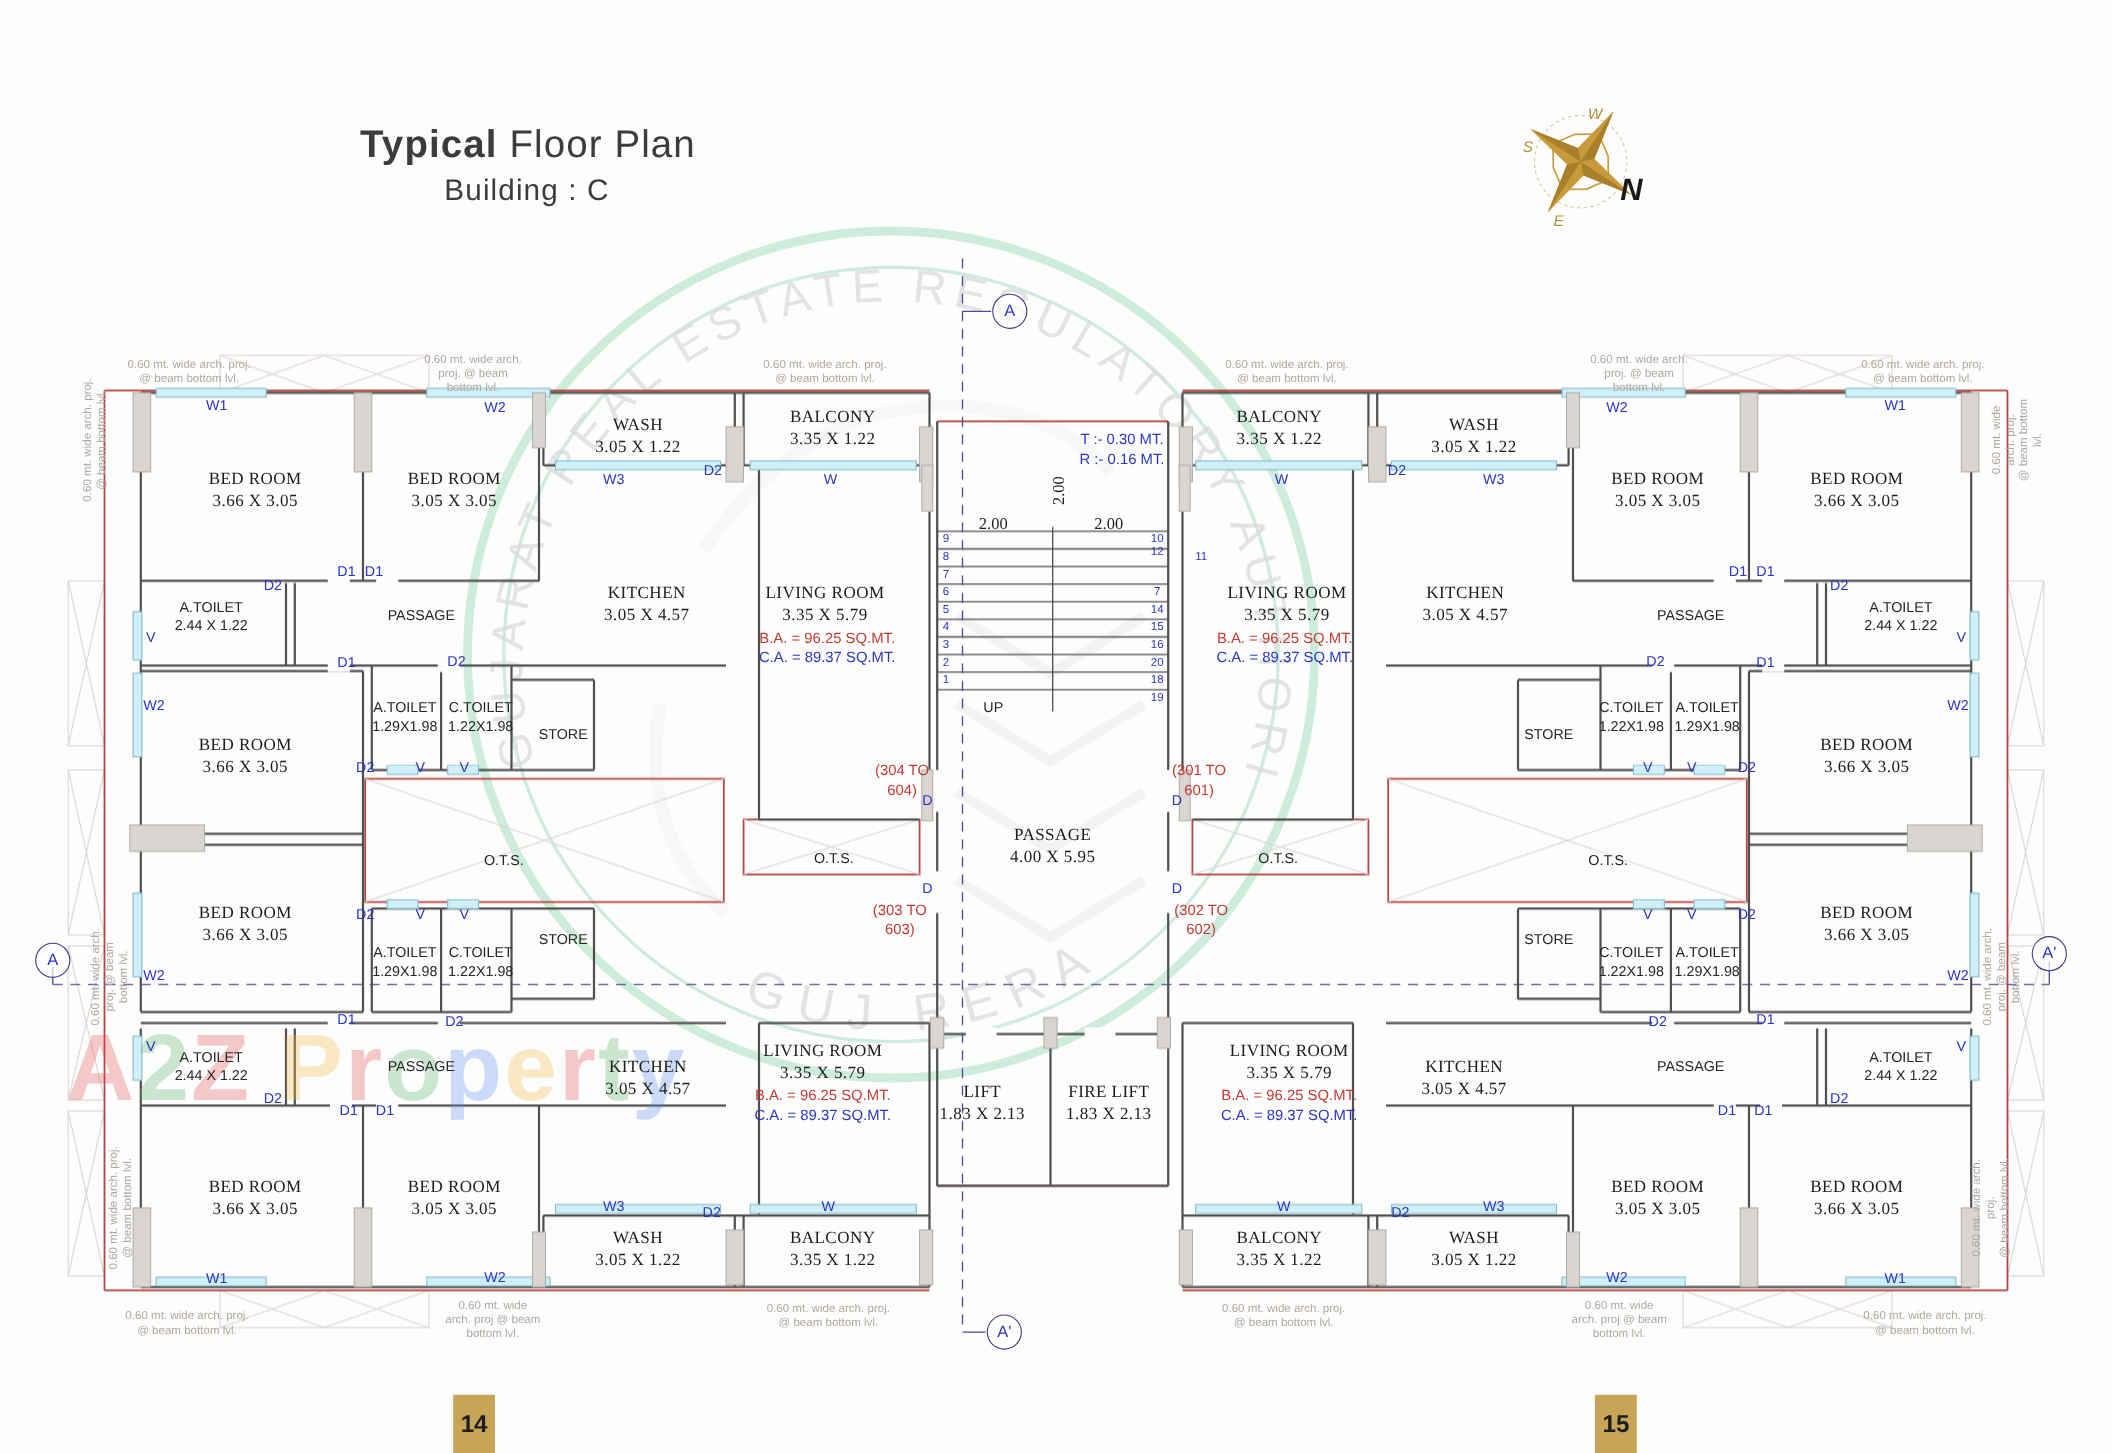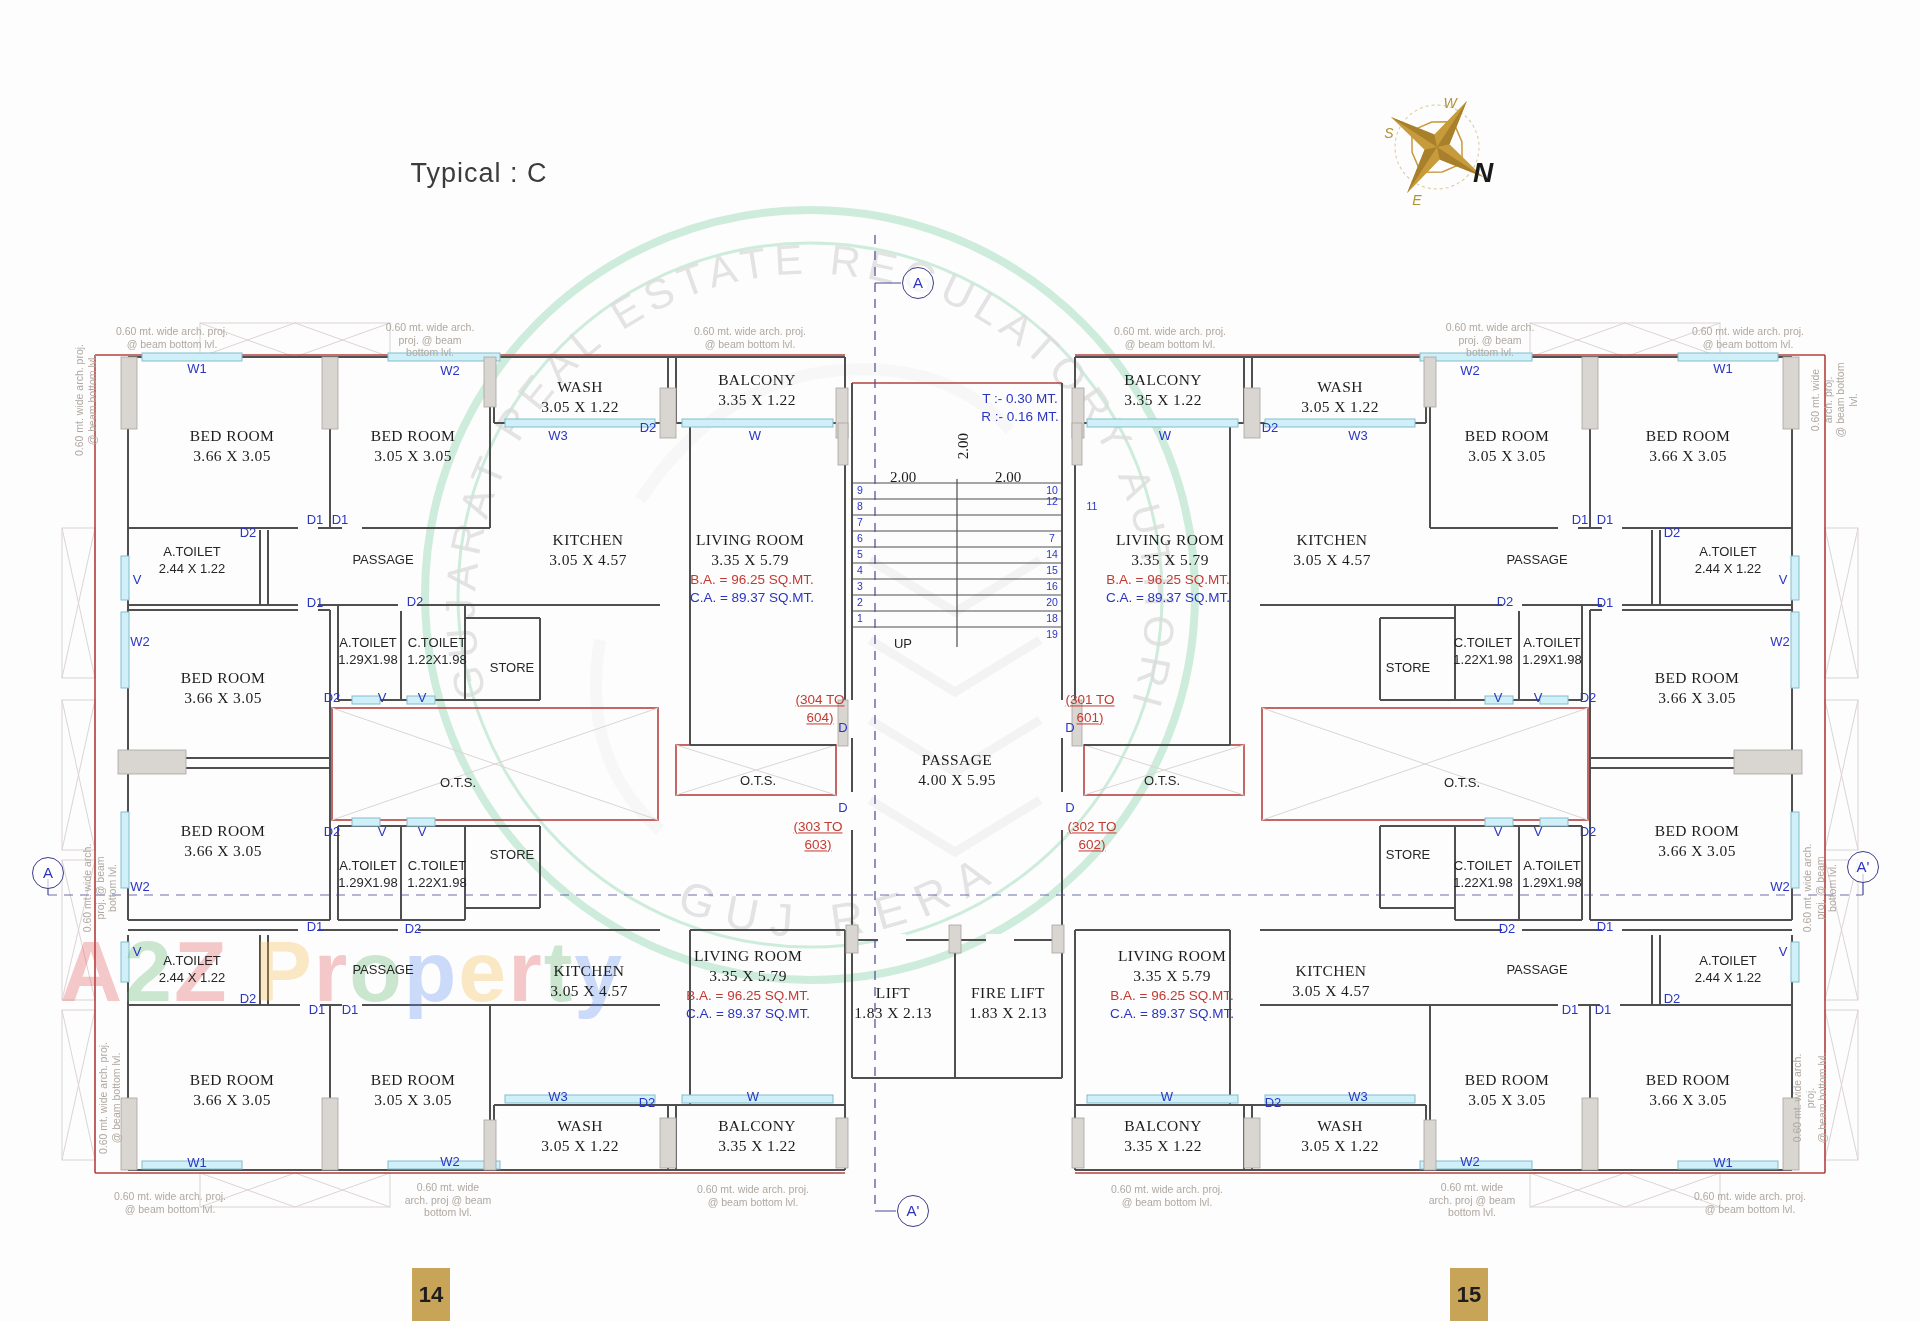--- a/index.html
+++ b/index.html
@@ -13,21 +13,21 @@
   .plan-svg{position:absolute;left:0;top:0;}
   .labels{position:absolute;left:0;top:0;width:100%;height:100%;pointer-events:none;}
   .lbl{position:absolute;transform:translate(-50%,-50%);text-align:center;
        white-space:pre-line;line-height:1.3;}
   .room{font-family:"Liberation Serif",serif;font-size:15.5px;color:#1c1c1c;letter-spacing:.4px;}
   .room-sm{font-size:13px;color:#262626;}
   .tag{font-size:13px;color:#2a35c2;}
   .snum{font-size:10.5px;color:#2a35c2;}
   .dim{font-family:"Liberation Serif",serif;font-size:15px;color:#1c1c1c;}
   .bnote{font-size:13.5px;color:#2a35c2;}
-  .rednote{font-size:13.5px;color:#c43a32;text-decoration:underline;}
+  .rednote{font-size:13.5px;color:#c43a32;}
   .ba{font-size:13.5px;color:#c43a32;}
   .ca{font-size:13.5px;color:#2a35c2;}
   .ann{font-size:10.5px;color:#b0a8a1;line-height:1.2;}
   .marker{width:30px;height:30px;border:1.5px solid #3b3b8c;border-radius:50%;
           display:flex;align-items:center;justify-content:center;
           font-size:15px;color:#2a35c2;background:rgba(255,255,255,.7);}
   .a2z{position:absolute;left:60px;top:922px;font-size:86px;font-weight:bold;
        letter-spacing:2px;opacity:.30;white-space:nowrap;}
   .site-wm{position:absolute;left:757px;top:838px;transform:translate(-50%,-50%);
            font-size:50px;color:#8f8f8f;opacity:.40;letter-spacing:3px;white-space:nowrap;}
@@ -255,21 +255,22 @@
       <polygon points="55,0 9,9 0,0" fill="#a87f2a"></polygon>
       <polygon points="0,55 -9,9 0,0" fill="#a87f2a"></polygon>
       <polygon points="-55,0 -9,-9 0,0" fill="#a87f2a"></polygon>
     </g>
     <text x="105" y="38" font-size="14" font-style="italic" fill="#b09339" text-anchor="middle">W</text>
     <text x="44" y="68" font-size="14" font-style="italic" fill="#b09339" text-anchor="middle">S</text>
     <text x="72" y="135" font-size="14" font-style="italic" fill="#b09339" text-anchor="middle">E</text>
     <text x="138" y="112" font-size="28" font-weight="bold" font-style="italic" fill="#1a1a1a" text-anchor="middle">N</text>
   </svg>
 
-  <div class="subtitle">Typical : C</div>
+  <div class="title"><span class="t-bold">Typical</span><span> Floor Plan</span></div>
+  <div class="subtitle">Building : C</div>
 
   <div class="a2z"><span style="color: rgb(224, 82, 82);">A</span><span style="color: rgb(88, 179, 104);">2</span><span style="color: rgb(224, 82, 82);">Z</span><span style="color: rgb(136, 136, 136);"> </span><span style="color: rgb(240, 184, 64);">P</span><span style="color: rgb(224, 82, 82);">r</span><span style="color: rgb(88, 179, 104);">o</span><span style="color: rgb(91, 141, 239);">p</span><span style="color: rgb(240, 184, 64);">e</span><span style="color: rgb(224, 82, 82);">r</span><span style="color: rgb(88, 179, 104);">t</span><span style="color: rgb(91, 141, 239);">y</span></div>
 
   <div class="labels">
       <div class="lbl ann" style="left: 172px; top: 338px;">0.60 mt. wide arch. proj.
 @ beam bottom lvl.</div>
       <div class="lbl ann" style="left: 430px; top: 340px;">0.60 mt. wide arch.
 proj. @ beam
 bottom lvl.</div>
       <div class="lbl ann" style="left: 750px; top: 338px;">0.60 mt. wide arch. proj.

